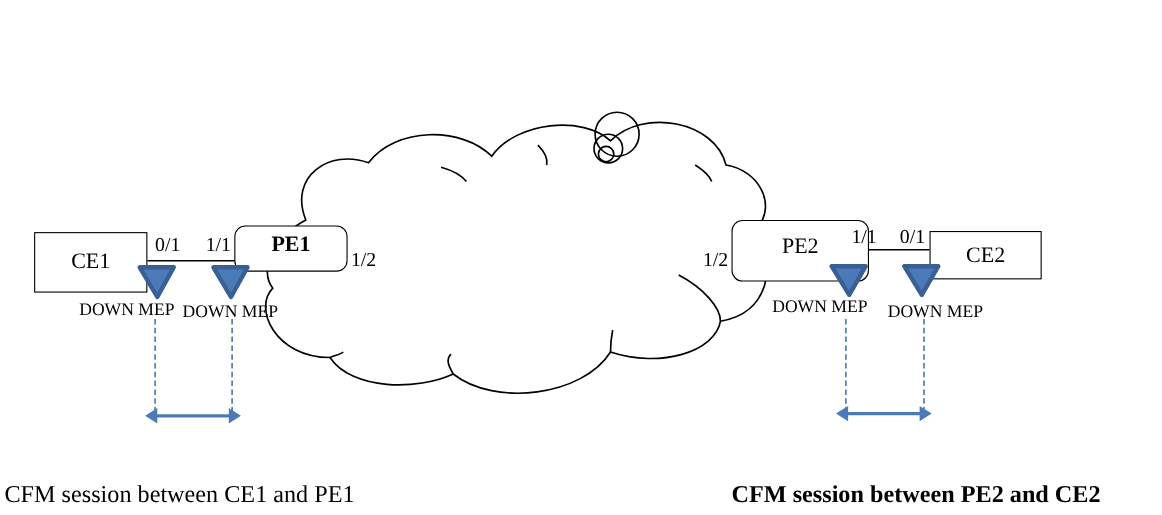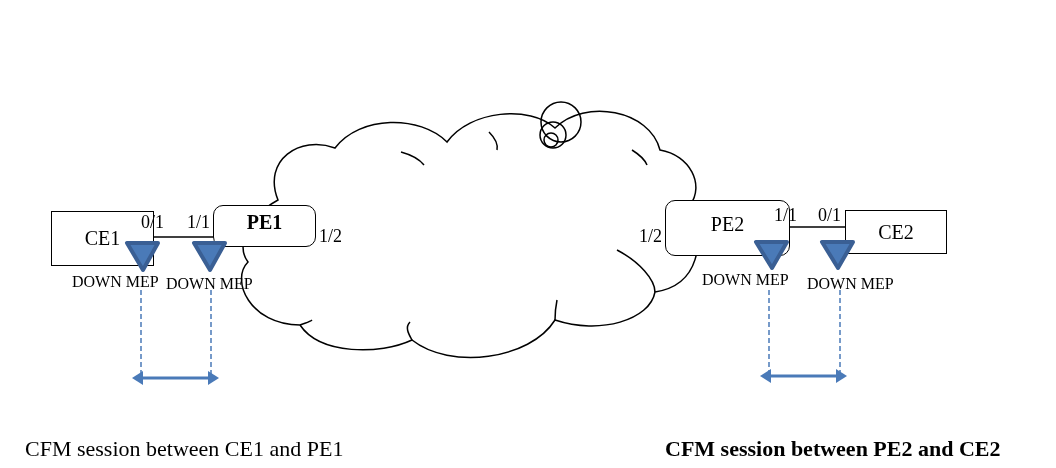--- a/index.html
+++ b/index.html
@@ -65,21 +65,21 @@
     <polygon points="132,378 143,371 143,385" fill="#4a7ab8"></polygon>
     <polygon points="219,378 208,371 208,385" fill="#4a7ab8"></polygon>
   </g>
   <g>
     <line x1="768" y1="376" x2="840" y2="376" stroke="#4a7ab8" stroke-width="3"></line>
     <polygon points="760,376 771,369 771,383" fill="#4a7ab8"></polygon>
     <polygon points="847,376 836,369 836,383" fill="#4a7ab8"></polygon>
   </g>
 </svg>
 
-<div class="node-box" style="left:31px; top:211px; width:103px; height:55px;margin-left:20px;">
+<div class="node-box" style="left:31px; top:211px; width:103px; height:55px;">
   <span>CE1</span>
 </div>
 <div class="node-box pe" style="left:213px; top:205px; width:103px; height:42px; padding-bottom:8px;font-weight:bold;">
   <span>PE1</span>
 </div>
 <div class="node-box pe" style="left:665px; top:200px; width:125px; height:56px; padding-bottom:8px;">
   <span>PE2</span>
 </div>
 <div class="node-box" style="left:845px; top:210px; width:102px; height:44px;">
   <span>CE2</span>
@@ -102,14 +102,14 @@
 <span class="lbl port" style="left:818px; top:205px;">0/1</span>
 
 <span class="lbl mep-lbl" style="left:72px; top:273px;">DOWN MEP</span>
 <span class="lbl mep-lbl" style="left:166px; top:275px;">DOWN MEP</span>
 <span class="lbl mep-lbl" style="left:702px; top:271px;">DOWN MEP</span>
 <span class="lbl mep-lbl" style="left:807px; top:275px;">DOWN MEP</span>
 
 <div class="lbl cloud-text" style="left:403px; top:224px;">
 </div>
 
-<span class="lbl caption" style="left:25px; top:436px;">CFM session between CE1 and PE1</span>
+<span class="lbl caption" style="left:4px; top:436px;">CFM session between CE1 and PE1</span>
 <span class="lbl caption" style="left:665px; top:436px;font-weight:bold;">CFM session between PE2 and CE2</span>
 
 </body></html>

